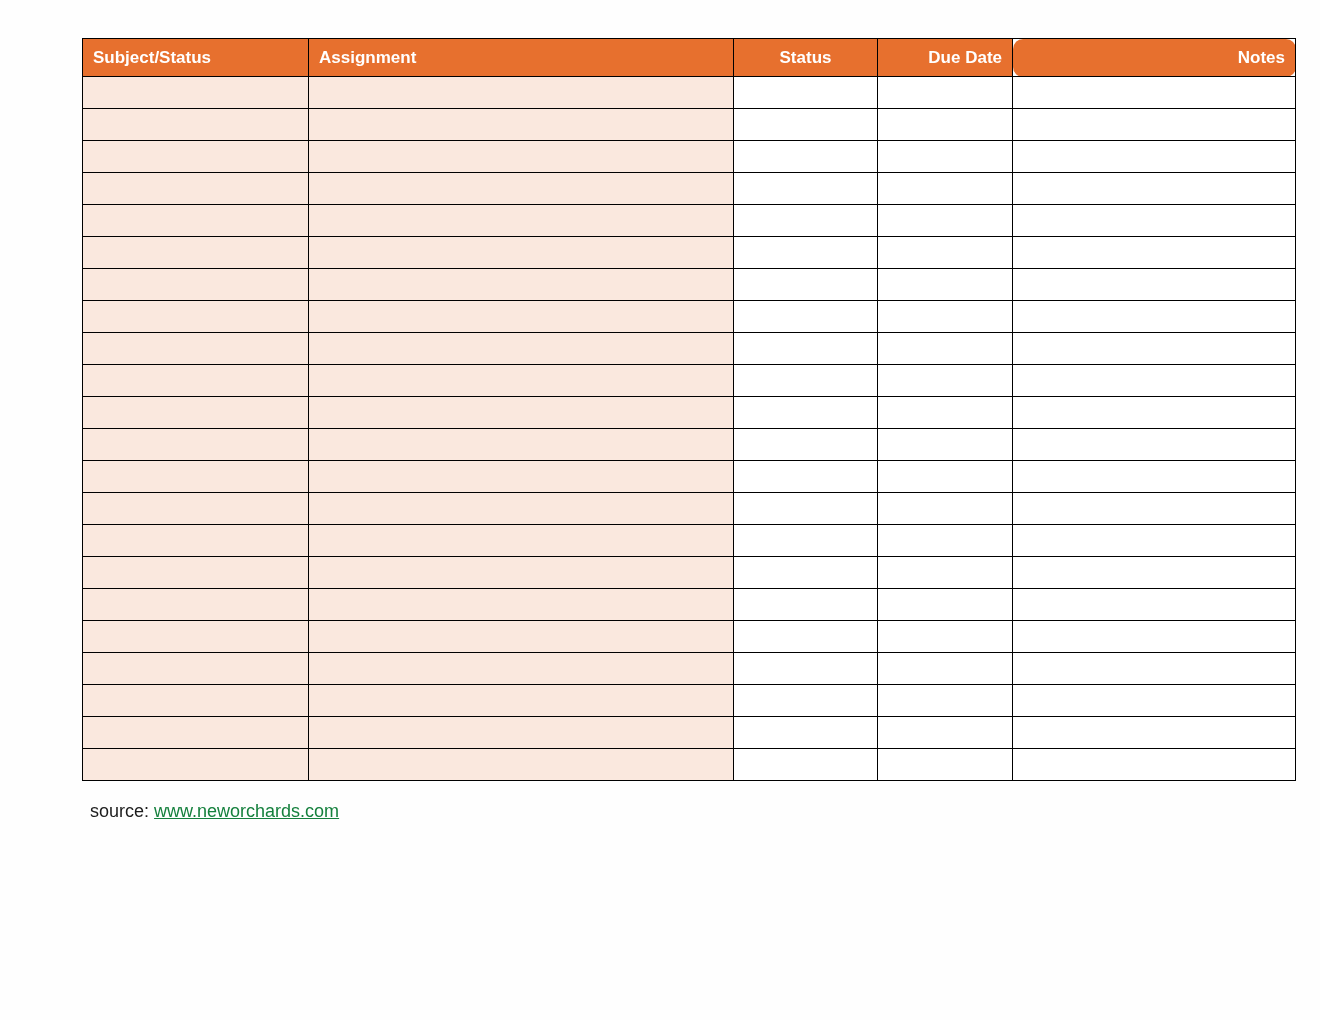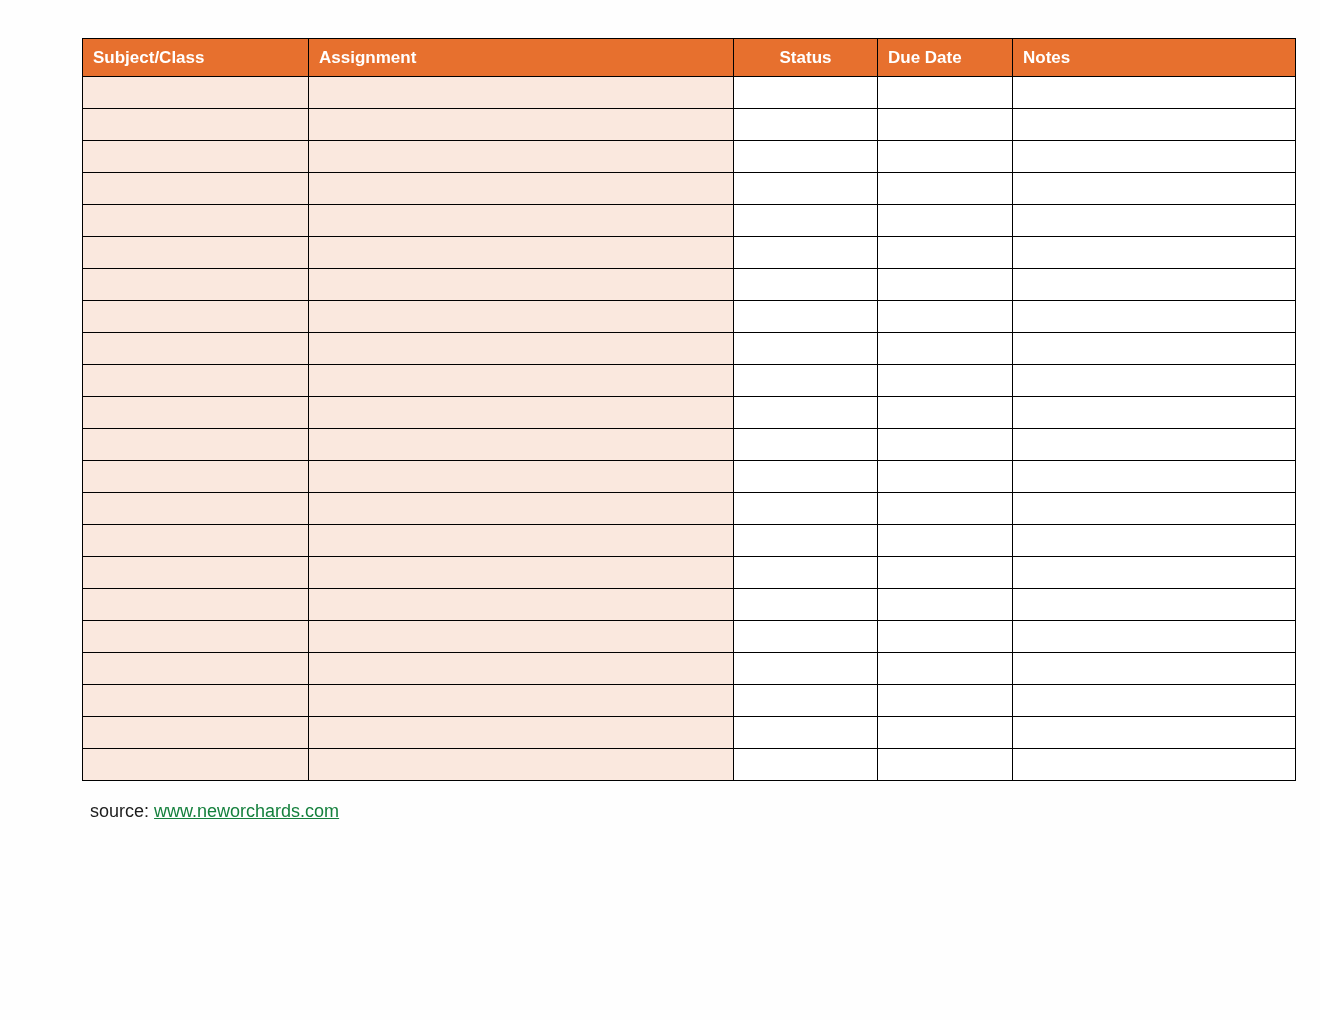--- a/index.html
+++ b/index.html
@@ -82,25 +82,25 @@
 </head>
 <body>
 
 <div class="sheet">
   <div class="content">
 
 
     <table class="planner">
       <thead>
         <tr>
-            <th style="text-align: left;">Subject/Class</th>
+            <th style="text-align: left;">Subject/Status</th>
             <th style="text-align: left;">Assignment</th>
             <th style="">Status</th>
-            <th style="text-align: left;">Due Date</th>
-            <th style="text-align: left;">Notes</th>
+            <th style="text-align: right;">Due Date</th>
+            <th style="text-align: right; border-radius: 10px;">Notes</th>
           </tr>
       </thead>
       <tbody>
           <tr>
             <td class="shaded"></td>
             <td class="shaded"></td>
             <td></td>
             <td></td>
             <td></td>
           </tr>

